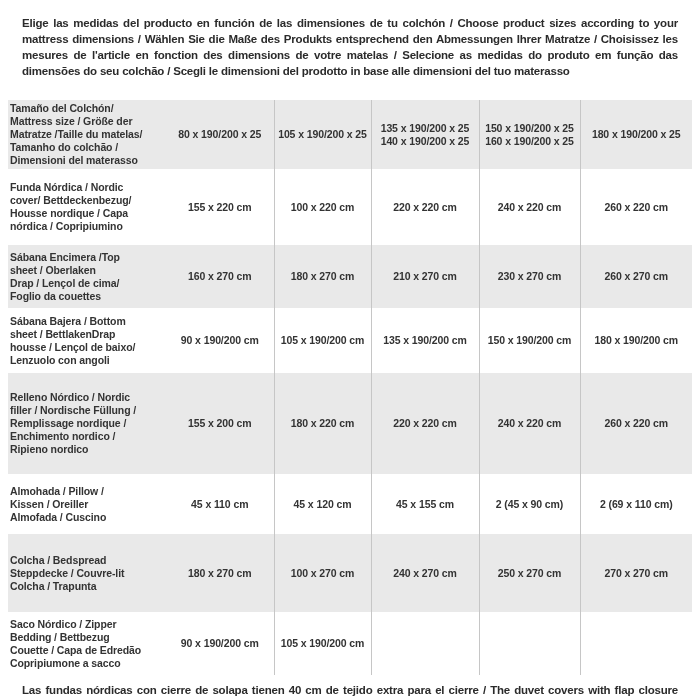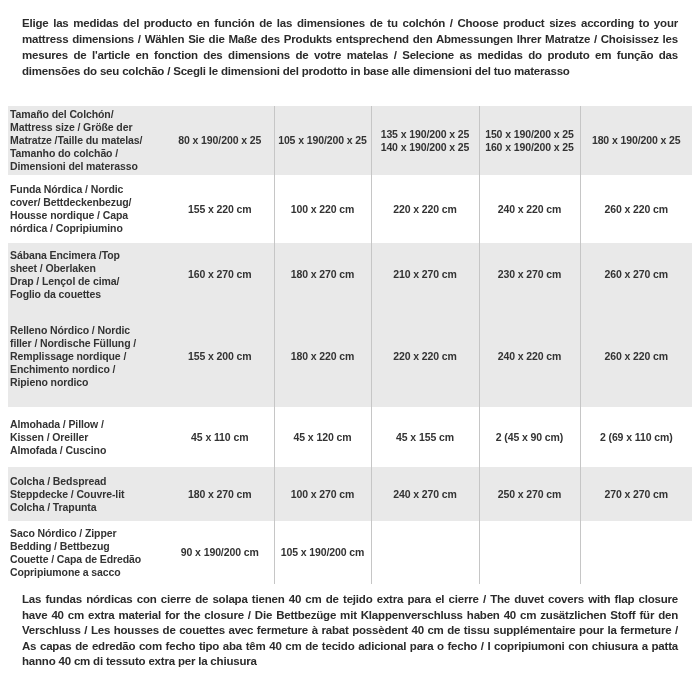--- a/index.html
+++ b/index.html
@@ -16,21 +16,21 @@
   }
   .page {
     width: 700px;
     height: 700px;
     box-sizing: border-box;
   }
   .intro, .note {
     font-weight: bold;
     text-align: justify;
     margin: 0;
-    padding: 14px 22px;
+    padding: 8px 22px;
     font-size: 11.5px;
     letter-spacing: -0.2px;
     color: #2b2b2b;
   }
   .intro {
     padding-top: 15px;
     line-height: 16px;
   }
   .note {
     padding-top: 8px;
@@ -91,41 +91,52 @@
 Tamanho do colchão /
 Dimensioni del materasso</td>
         <td class="val">80 x 190/200 x 25</td>
         <td class="val sep">105 x 190/200 x 25</td>
         <td class="val sep">135 x 190/200 x 25
 140 x 190/200 x 25</td>
         <td class="val sep">150 x 190/200 x 25
 160 x 190/200 x 25</td>
         <td class="val sep">180 x 190/200 x 25</td>
       </tr>
-      <tr style="height:68px">
+      <tr style="height:76px">
         <td class="label">Funda Nórdica /  Nordic
 cover/ Bettdeckenbezug/
 Housse nordique  / Capa
 nórdica / Copripiumino</td>
         <td class="val">155 x 220 cm</td>
         <td class="val sep">100 x 220 cm</td>
         <td class="val sep">220 x 220 cm</td>
         <td class="val sep">240 x 220 cm</td>
         <td class="val sep">260 x 220 cm</td>
       </tr>
       <tr class="gray" style="height:63px">
         <td class="label">Sábana Encimera /Top
 sheet / Oberlaken
 Drap / Lençol de cima/
 Foglio da couettes</td>
         <td class="val">160 x 270 cm</td>
         <td class="val sep">180 x 270 cm</td>
         <td class="val sep">210 x 270 cm</td>
         <td class="val sep">230 x 270 cm</td>
         <td class="val sep">260 x 270 cm</td>
+      </tr>
+      <tr style="height:65px">
+        <td class="label">Sábana Bajera / Bottom
+sheet / BettlakenDrap
+housse / Lençol de baixo/
+Lenzuolo con angoli</td>
+        <td class="val">90 x 190/200 cm</td>
+        <td class="val sep">105 x 190/200 cm</td>
+        <td class="val sep">135 x 190/200 cm</td>
+        <td class="val sep">150 x 190/200 cm</td>
+        <td class="val sep">180 x 190/200 cm</td>
       </tr>
       <tr class="gray" style="height:101px">
         <td class="label">Relleno Nórdico / Nordic
 filler / Nordische Füllung /
 Remplissage nordique /
 Enchimento nordico /
 Ripieno nordico</td>
         <td class="val">155 x 200 cm</td>
         <td class="val sep">180 x 220 cm</td>
         <td class="val sep">220 x 220 cm</td>
@@ -135,21 +146,21 @@
       <tr style="height:60px">
         <td class="label">Almohada  / Pillow /
 Kissen / Oreiller
 Almofada / Cuscino</td>
         <td class="val">45 x 110 cm</td>
         <td class="val sep">45 x 120 cm</td>
         <td class="val sep">45 x 155 cm</td>
         <td class="val sep">2 (45 x 90 cm)</td>
         <td class="val sep">2 (69 x 110 cm)</td>
       </tr>
-      <tr class="gray" style="height:54px">
+      <tr class="gray" style="height:78px">
         <td class="label">Colcha / Bedspread
 Steppdecke / Couvre-lit
 Colcha / Trapunta</td>
         <td class="val">180 x 270 cm</td>
         <td class="val sep">100 x 270 cm</td>
         <td class="val sep">240 x 270 cm</td>
         <td class="val sep">250 x 270 cm</td>
         <td class="val sep">270 x 270 cm</td>
       </tr>
       <tr style="height:63px">

